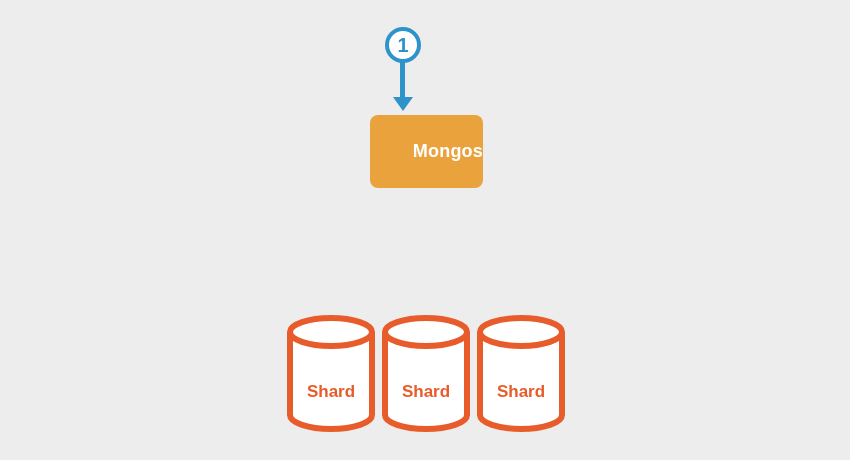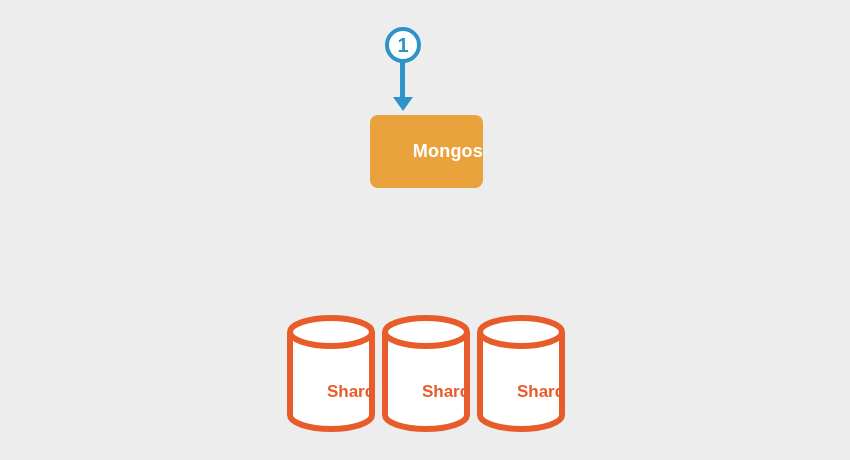--- a/index.html
+++ b/index.html
@@ -89,21 +89,20 @@
   }
   .shard-label {
     position: absolute;
     left: 0;
     top: 67px;
     width: 100%;
     text-align: center;
     color: #e85c2b;
     font-size: 17px;
     font-weight: bold;
-    padding-left: 20px;
   }
 </style>
 </head>
 <body>
 
 <div class="diagram">
 
   <div class="step-badge">1</div>
 
   <div class="arrow-line"></div>

